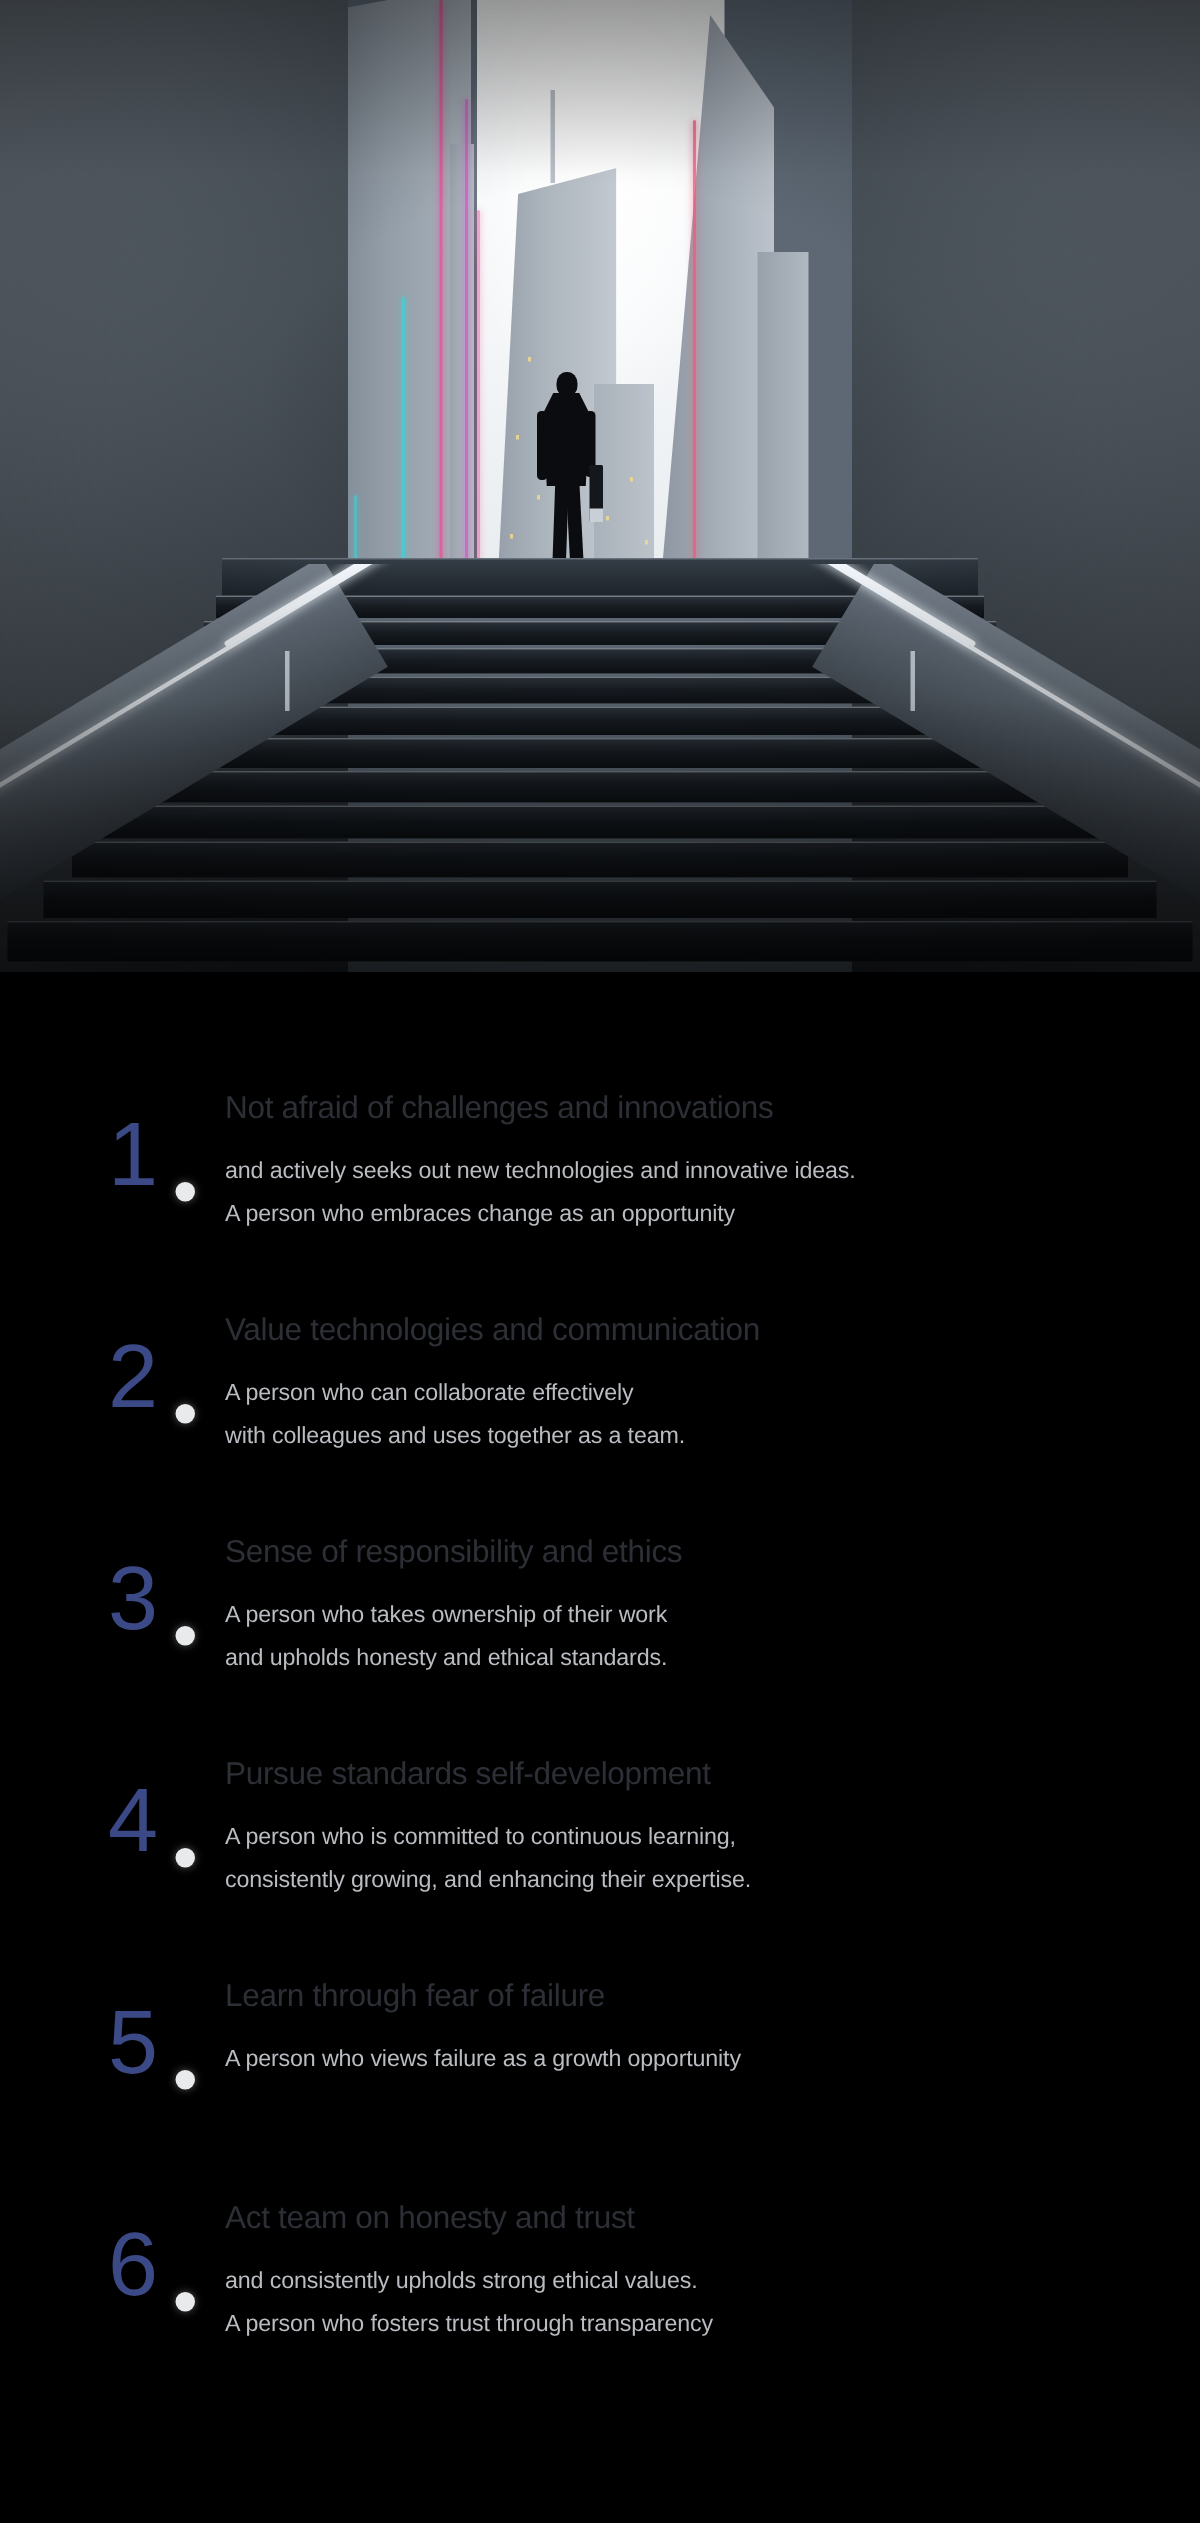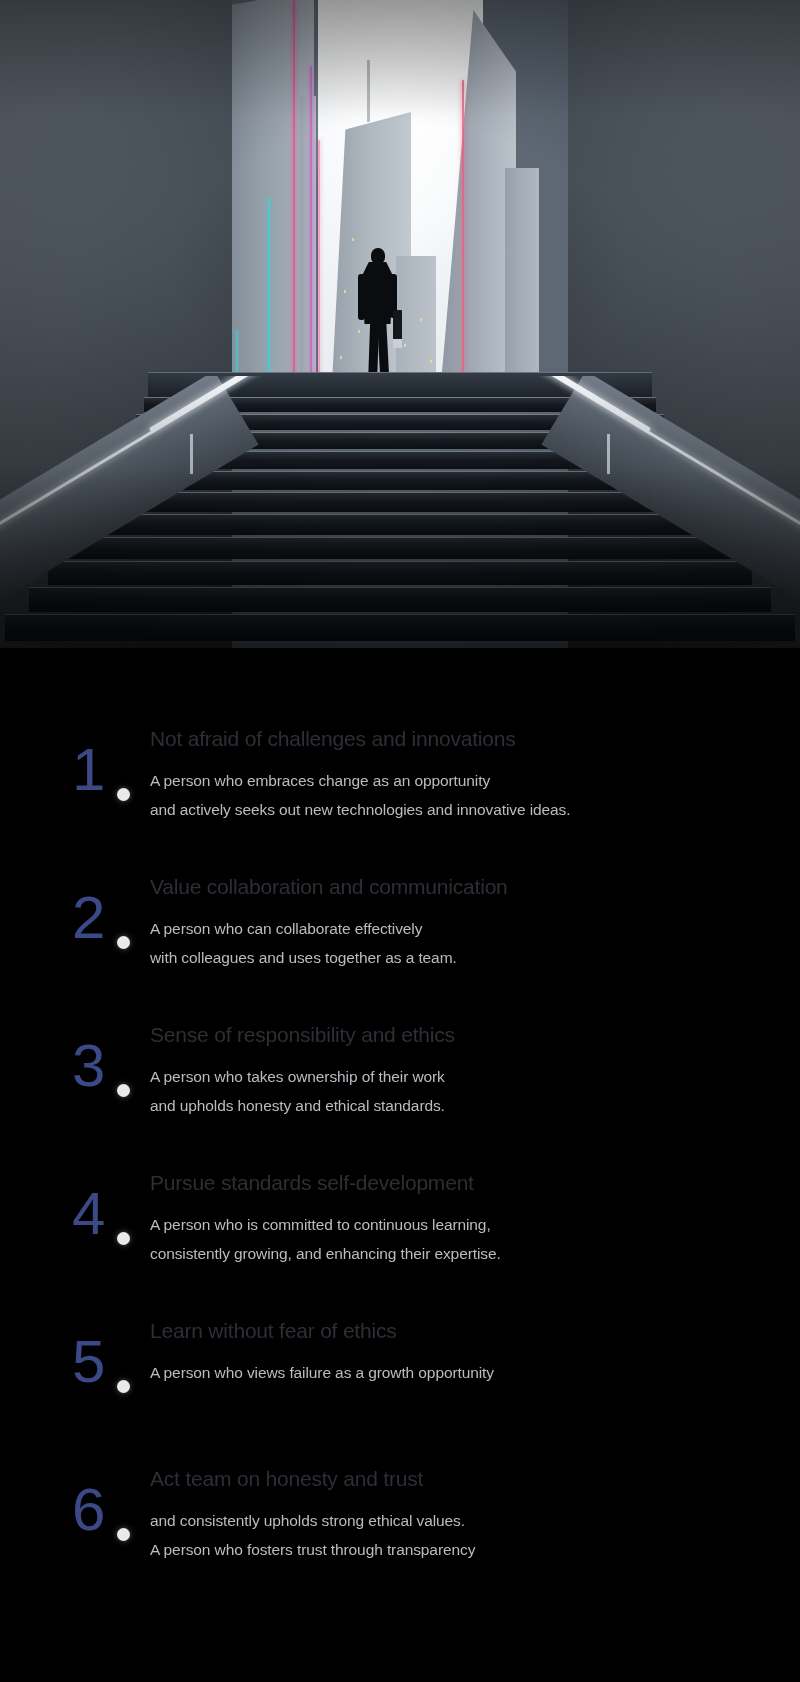--- a/index.html
+++ b/index.html
@@ -226,31 +226,31 @@
 </div>
 
 <div class="list">
 
   <div class="item">
     <div class="num">1</div>
     <div class="dot"></div>
     <div class="body">
       <div class="title">Not afraid of challenges and innovations</div>
       <div class="desc">
+        <span>and actively seeks out new technologies and innovative ideas.</span>
         <span>A person who embraces change as an opportunity</span>
-        <span>and actively seeks out new technologies and innovative ideas.</span>
       </div>
     </div>
   </div>
 
   <div class="item">
     <div class="num">2</div>
     <div class="dot"></div>
     <div class="body">
-      <div class="title">Value collaboration and communication</div>
+      <div class="title">Value technologies and communication</div>
       <div class="desc">
         <span>A person who can collaborate effectively</span>
         <span>with colleagues and uses together as a team.</span>
       </div>
     </div>
   </div>
 
   <div class="item">
     <div class="num">3</div>
     <div class="dot"></div>
@@ -272,21 +272,21 @@
         <span>A person who is committed to continuous learning,</span>
         <span>consistently growing, and enhancing their expertise.</span>
       </div>
     </div>
   </div>
 
   <div class="item">
     <div class="num">5</div>
     <div class="dot"></div>
     <div class="body">
-      <div class="title">Learn without fear of ethics</div>
+      <div class="title">Learn through fear of failure</div>
       <div class="desc">
         <span>A person who views failure as a growth opportunity</span>
       </div>
     </div>
   </div>
 
   <div class="item">
     <div class="num">6</div>
     <div class="dot"></div>
     <div class="body">

